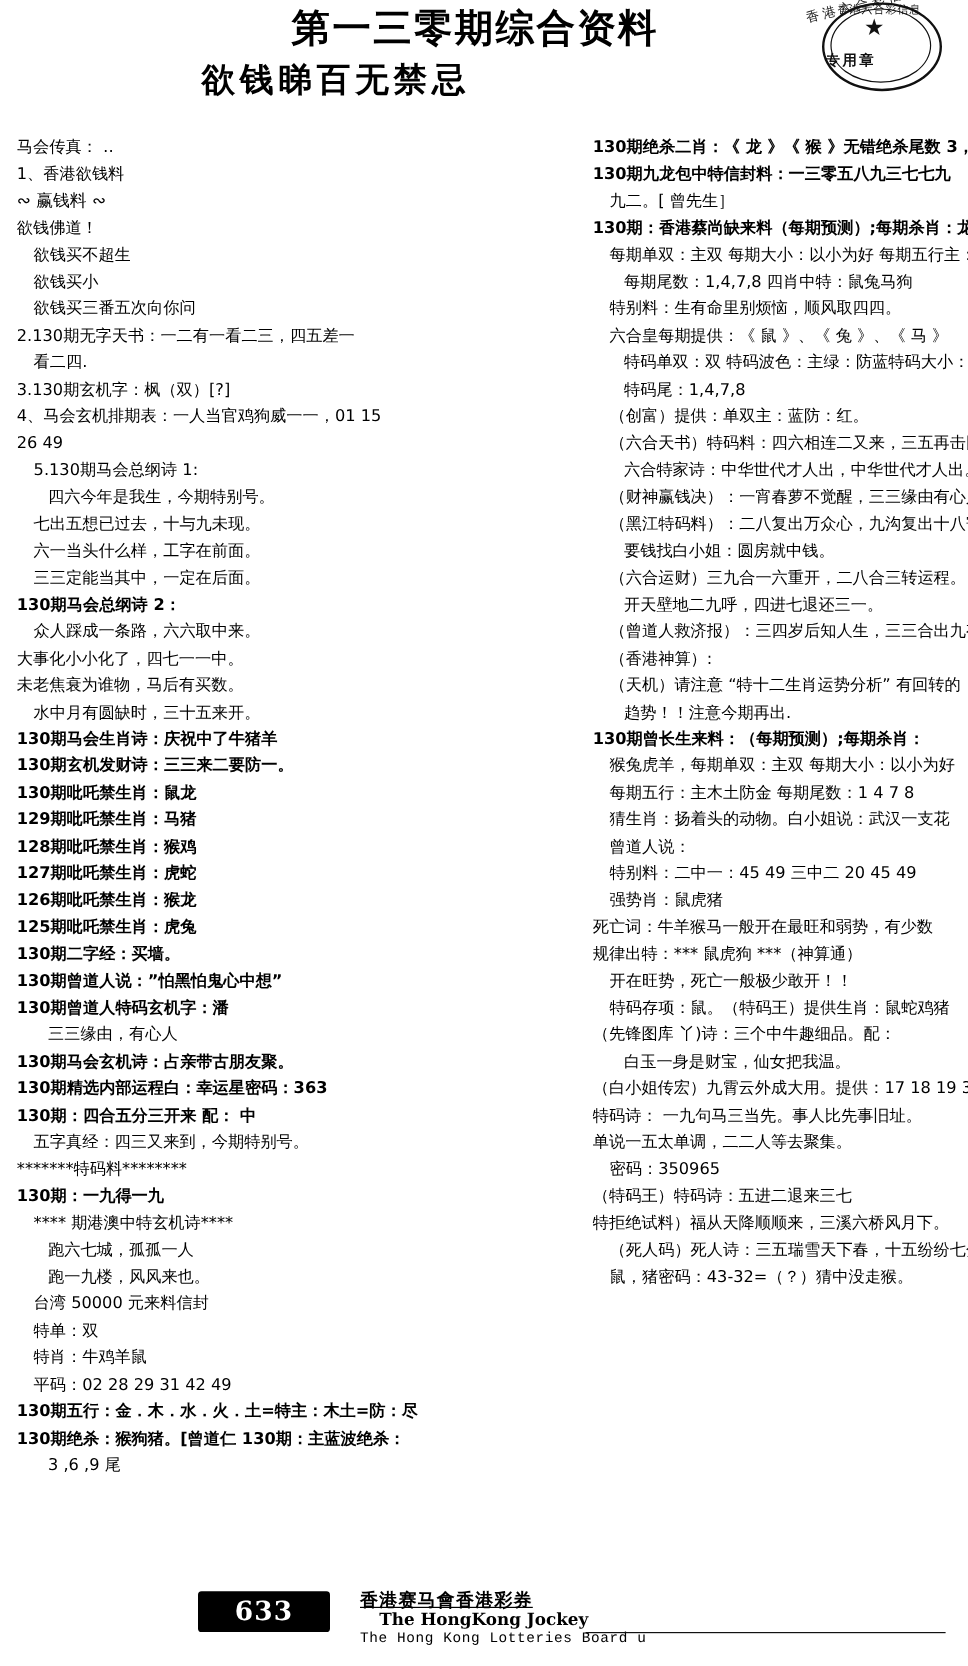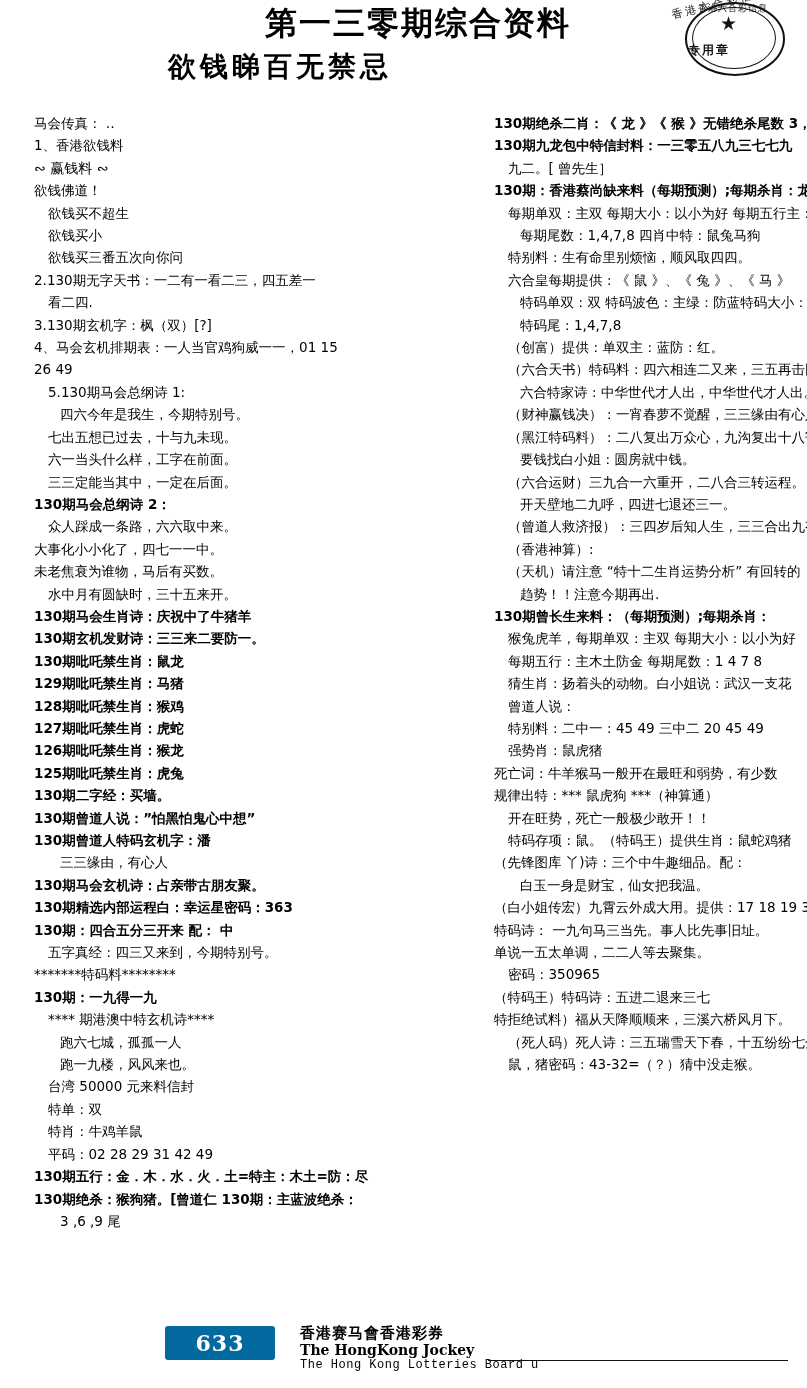--- a/index.html
+++ b/index.html
@@ -11,21 +11,21 @@
     color:#000;
     position:relative;
     overflow:hidden;
   }
   .page{position:relative;width:807px;height:1388px;}
 
   
   .header{position:relative;height:108px;}
   .title-main{
     position:absolute;
-    left:265px; top:2px;
+    left:243px; top:2px;
     font-size:32px;
     font-weight:bold;
     letter-spacing:2px;
     white-space:nowrap;
     font-family:"DejaVu Sans","Liberation Sans",sans-serif;
   }
   .title-sub{
     position:absolute;
     left:168px; top:48px;
     font-size:28px;
@@ -89,59 +89,60 @@
     top:112px;left:0;
     width:807px;
     height:1160px;
   }
   .col{
     position:absolute;
     top:0;
     font-size:13.5px;
     line-height:22.4px;
   }
-  .col-left{left:14px;width:440px;margin-left:20px;}
+  .col-left{left:14px;width:440px;}
   .col-right{left:494px;width:312px;}
 
   .line{white-space:nowrap;}
   .ln-b{font-weight:bold;}
   .ind1{padding-left:14px;}
   .ind2{padding-left:26px;}
   .squig{font-size:14px;letter-spacing:0px;}
 
   
   .footer{
     position:absolute;
     left:0;bottom:0;
     width:807px;height:72px;
   }
   .footer-logo{
     position:absolute;
     left:165px;top:10px;
     width:110px;height:34px;
-    background:#0369a1;
+    background:#000000;
     border-radius:3px;
     color:#fff;
     font-size:22px;
     font-weight:bold;
     text-align:center;
     line-height:34px;
     letter-spacing:1px;
     font-family:"DejaVu Serif","Liberation Serif",serif;
   }
   .footer-cn{
     position:absolute;
     left:300px;top:8px;
     font-size:15px;
     font-weight:bold;
     letter-spacing:1px;
+    text-decoration:underline;
   }
   .footer-en1{
     position:absolute;
-    left:300px;top:26px;
+    left:316px;top:26px;
     font-size:14px;
     font-weight:bold;
     font-family:"DejaVu Serif","Liberation Serif",serif;
   }
   .footer-en2{
     position:absolute;
     left:300px;top:42px;
     font-size:12px;
     letter-spacing:0.5px;
     font-family:Liberation Mono, monospace;

